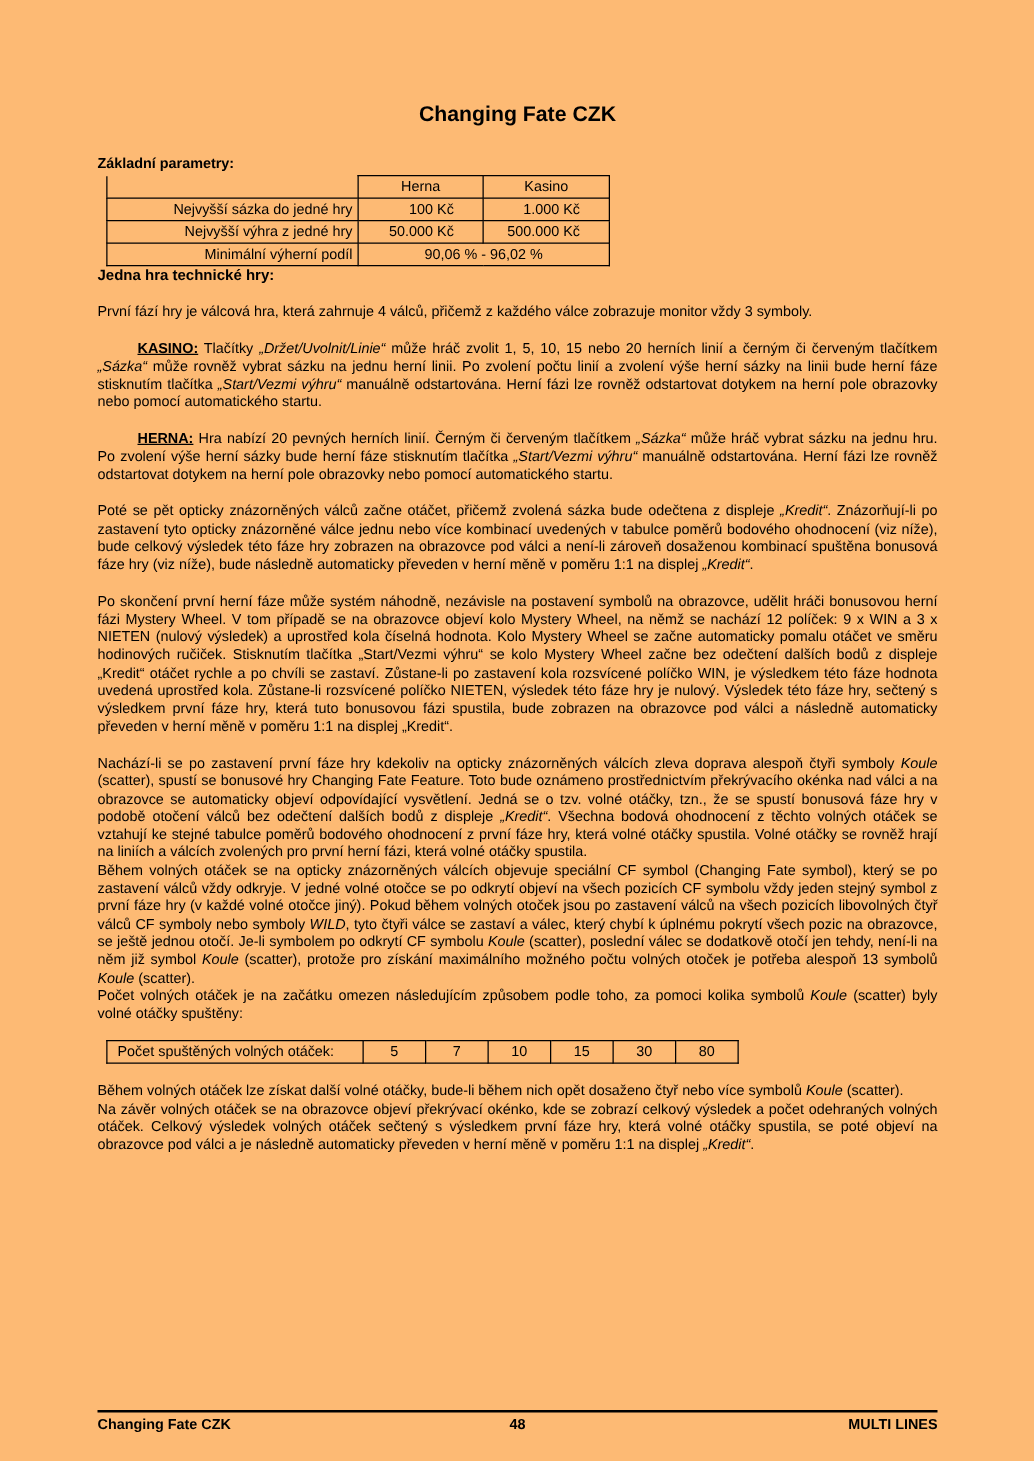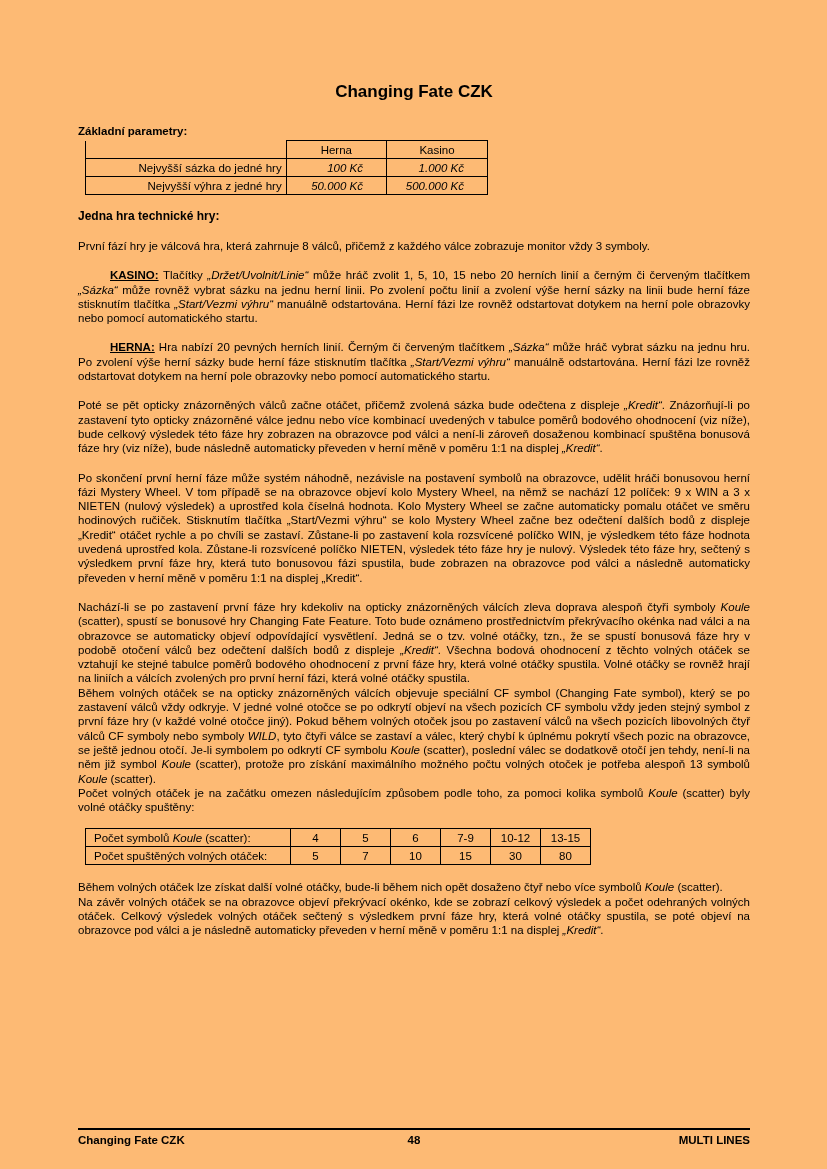--- a/index.html
+++ b/index.html
@@ -35,24 +35,24 @@
   .params-table {
     margin: 2px 0 0 7px;
     width: 403px;
     border: 1.5px solid #000;
     border-top: none;
   }
   .params-table td { border: 1px solid #000; padding: 1px 4px; height: 15px; }
   .params-table td.blank { border: none; }
   .params-table td.hdr { text-align: center; width: 96px; border-top: 1.5px solid #000; }
   .params-table td.lbl { width: 206px; text-align: right; padding-left: 8px; }
-  .params-table td.val { text-align: right; padding-right: 23px; font-style: italic; }
+  .params-table td.val { text-align: right; padding-right: 23px; }
   .params-table td.merged { text-align: center; }
   .section-heading {
-    margin-top: 14px;
+    margin-top: 0;
     font-size: 12px;
     line-height: 15px;
     font-weight: bold;
   }
   .para {
     margin: 0;
     font-size: 11.5px;
     line-height: 14.3px;
     text-align: justify;
   }
@@ -102,50 +102,45 @@
         <tr>
           <td class="lbl">Nejvyšší sázka do jedné hry</td>
           <td class="val">100 Kč</td>
           <td class="val">1.000 Kč</td>
         </tr>
         <tr>
           <td class="lbl">Nejvyšší výhra z jedné hry</td>
           <td class="val">50.000 Kč</td>
           <td class="val">500.000 Kč</td>
         </tr>
+        <tr>
+          <td class="lbl">Minimální výherní podíl</td>
+          <td class="merged" colspan="2">90,06 % - 96,02 %</td>
+        </tr>
       </tbody>
     </table>
 
     <div class="section-heading">Jedna hra technické hry:</div>
 
-    <p class="para gap"><span>První fází hry je válcová hra, která zahrnuje 8 válců, přičemž z každého válce zobrazuje monitor vždy 3 symboly.</span></p>
+    <p class="para gap"><span>První fází hry je válcová hra, která zahrnuje 4 válců, přičemž z každého válce zobrazuje monitor vždy 3 symboly.</span></p>
 
     <p class="para gap"><span class="seg-b seg-u">KASINO:</span><span> Tlačítky </span><span class="seg-i">„Držet/Uvolnit/Linie“</span><span> může hráč zvolit 1, 5, 10, 15 nebo 20 herních linií a černým či červeným tlačítkem </span><span class="seg-i">„Sázka“</span><span> může rovněž vybrat sázku na jednu herní linii. Po zvolení počtu linií a zvolení výše herní sázky na linii bude herní fáze stisknutím tlačítka </span><span class="seg-i">„Start/Vezmi výhru“</span><span> manuálně odstartována. Herní fázi lze rovněž odstartovat dotykem na herní pole obrazovky nebo pomocí automatického startu.</span></p>
 
     <p class="para gap"><span class="seg-b seg-u">HERNA:</span><span> Hra nabízí 20 pevných herních linií. Černým či červeným tlačítkem </span><span class="seg-i">„Sázka“</span><span> může hráč vybrat sázku na jednu hru. Po zvolení výše herní sázky bude herní fáze stisknutím tlačítka </span><span class="seg-i">„Start/Vezmi výhru“</span><span> manuálně odstartována. Herní fázi lze rovněž odstartovat dotykem na herní pole obrazovky nebo pomocí automatického startu.</span></p>
 
     <p class="para gap"><span>Poté se pět opticky znázorněných válců začne otáčet, přičemž zvolená sázka bude odečtena z displeje </span><span class="seg-i">„Kredit“</span><span>. Znázorňují-li po zastavení tyto opticky znázorněné válce jednu nebo více kombinací uvedených v tabulce poměrů bodového ohodnocení (viz níže), bude celkový výsledek této fáze hry zobrazen na obrazovce pod válci a není-li zároveň dosaženou kombinací spuštěna bonusová fáze hry (viz níže), bude následně automaticky převeden v herní měně v poměru 1:1 na displej </span><span class="seg-i">„Kredit“</span><span>.</span></p>
 
     <p class="para gap"><span>Po skončení první herní fáze může systém náhodně, nezávisle na postavení symbolů na obrazovce, udělit hráči bonusovou herní fázi Mystery Wheel. V tom případě se na obrazovce objeví kolo Mystery Wheel, na němž se nachází 12 políček: 9 x WIN a 3 x NIETEN (nulový výsledek) a uprostřed kola číselná hodnota. Kolo Mystery Wheel se začne automaticky pomalu otáčet ve směru hodinových ručiček. Stisknutím tlačítka „Start/Vezmi výhru“ se kolo Mystery Wheel začne bez odečtení dalších bodů z displeje „Kredit“ otáčet rychle a po chvíli se zastaví. Zůstane-li po zastavení kola rozsvícené políčko WIN, je výsledkem této fáze hodnota uvedená uprostřed kola. Zůstane-li rozsvícené políčko NIETEN, výsledek této fáze hry je nulový. Výsledek této fáze hry, sečtený s výsledkem první fáze hry, která tuto bonusovou fázi spustila, bude zobrazen na obrazovce pod válci a následně automaticky převeden v herní měně v poměru 1:1 na displej „Kredit“.</span></p>
 
     <p class="para gap"><span>Nachází-li se po zastavení první fáze hry kdekoliv na opticky znázorněných válcích zleva doprava alespoň čtyři symboly </span><span class="seg-i">Koule</span><span> (scatter), spustí se bonusové hry Changing Fate Feature. Toto bude oznámeno prostřednictvím překrývacího okénka nad válci a na obrazovce se automaticky objeví odpovídající vysvětlení. Jedná se o tzv. volné otáčky, tzn., že se spustí bonusová fáze hry v podobě otočení válců bez odečtení dalších bodů z displeje </span><span class="seg-i">„Kredit“</span><span>. Všechna bodová ohodnocení z těchto volných otáček se vztahují ke stejné tabulce poměrů bodového ohodnocení z první fáze hry, která volné otáčky spustila. Volné otáčky se rovněž hrají na liniích a válcích zvolených pro první herní fázi, která volné otáčky spustila.</span></p>
     <p class="para"><span>Během volných otáček se na opticky znázorněných válcích objevuje speciální CF symbol (Changing Fate symbol), který se po zastavení válců vždy odkryje. V jedné volné otočce se po odkrytí objeví na všech pozicích CF symbolu vždy jeden stejný symbol z první fáze hry (v každé volné otočce jiný). Pokud během volných otoček jsou po zastavení válců na všech pozicích libovolných čtyř válců CF symboly nebo symboly </span><span class="seg-i">WILD</span><span>, tyto čtyři válce se zastaví a válec, který chybí k úplnému pokrytí všech pozic na obrazovce, se ještě jednou otočí. Je-li symbolem po odkrytí CF symbolu </span><span class="seg-i">Koule</span><span> (scatter), poslední válec se dodatkově otočí jen tehdy, není-li na něm již symbol </span><span class="seg-i">Koule</span><span> (scatter), protože pro získání maximálního možného počtu volných otoček je potřeba alespoň 13 symbolů </span><span class="seg-i">Koule</span><span> (scatter).</span></p>
     <p class="para"><span>Počet volných otáček je na začátku omezen následujícím způsobem podle toho, za pomoci kolika symbolů </span><span class="seg-i">Koule</span><span> (scatter) byly volné otáčky spuštěny:</span></p>
 
     <table class="scatter-table">
       <tbody>
-        <tr>
-          <td class="lbl"><span>Počet symbolů </span><span class="seg-i">Koule</span><span> (scatter):</span></td>
-          <td class="val">4</td>
-          <td class="val">5</td>
-          <td class="val">6</td>
-          <td class="val">7-9</td>
-          <td class="val">10-12</td>
-          <td class="val">13-15</td>
-        </tr>
         <tr>
           <td class="lbl">Počet spuštěných volných otáček:</td>
           <td class="val">5</td>
           <td class="val">7</td>
           <td class="val">10</td>
           <td class="val">15</td>
           <td class="val">30</td>
           <td class="val">80</td>
         </tr>
       </tbody>

